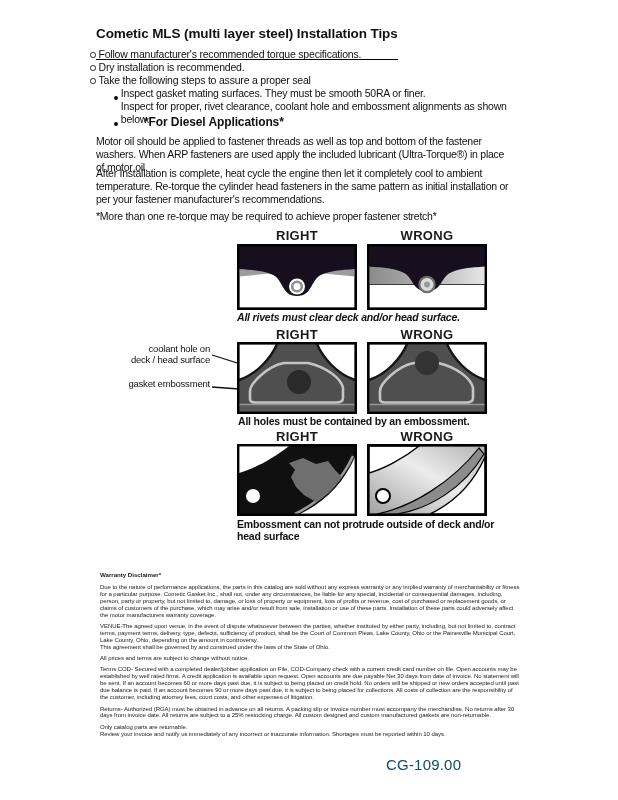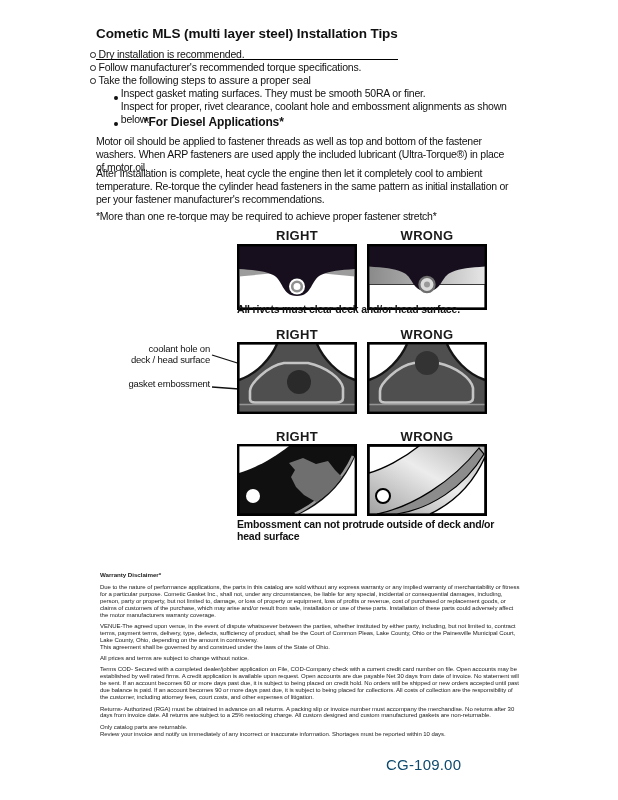--- a/index.html
+++ b/index.html
@@ -42,25 +42,25 @@
 </head>
 <body>
 
 <div class="page">
 
   <h1 class="abs title">Cometic MLS (multi layer steel) Installation Tips</h1>
 
   <div class="abs tips">
     <div class="tip-row">
       <span class="cbullet"></span>
-      <span>Dry installation is recommended.</span>
+      <span>Follow manufacturer's recommended torque specifications.</span>
     </div>
     <div class="tip-row">
       <span class="cbullet"></span>
-      <span>Follow manufacturer's recommended torque specifications.</span>
+      <span>Dry installation is recommended.</span>
     </div>
     <div class="tip-row">
       <span class="cbullet"></span>
       <span>Take the following steps to assure a proper seal</span>
     </div>
     <div class="tip-row sub">
       <span class="dbullet"></span>
       <span>Inspect gasket mating surfaces.  They must be smooth 50RA or finer.</span>
     </div>
     <div class="tip-row sub">
@@ -97,21 +97,21 @@
     </defs>
     <rect x="1.2" y="1.2" width="117.6" height="63.6" fill="#ffffff" stroke="#000" stroke-width="2.4"></rect>
     <rect x="2" y="20" width="116" height="20.5" fill="url(#gdeck)"></rect>
     <line x1="2" y1="40.5" x2="118" y2="40.5" stroke="#3a3a3a" stroke-width="1.2"></line>
     <path d="M2,2 H118 V22.5 C103,23.5 93,24.5 85,28 C73,32.5 76,47 60,47 C44,47 47,32.5 35,28 C27,24.5 17,23.5 2,22.5 Z" fill="#170f1d"></path>
     <circle cx="60" cy="40.5" r="7.6" fill="#dcdcdc" stroke="#6e6e6e" stroke-width="2.2"></circle>
     <circle cx="60" cy="40.5" r="3" fill="#9a9a9a"></circle>
     <rect x="1.2" y="1.2" width="117.6" height="63.6" fill="none" stroke="#000" stroke-width="2.4"></rect>
   </svg>
 
-  <div class="abs fcaption" style="left:237px;top:304px;width:290px;">All rivets must clear deck and/or head surface.</div>
+  <div class="abs fcaption" style="left:237px;top:312px;width:290px;font-style:italic;">All rivets must clear deck and/or head surface.</div>
 
   <div class="abs flabel" style="left:237px;top:327px;">RIGHT</div>
   <div class="abs flabel" style="left:367px;top:327px;">WRONG</div>
 
   <div class="abs callout" style="left:98px;top:344px;">
     <div>coolant hole on</div>
     <div>deck / head surface</div>
   </div>
   <div class="abs callout" style="left:98px;top:379px;">gasket embossment</div>
 
@@ -137,20 +137,21 @@
     <path d="M2,70 V38 C20,32 34,16 40,2 H80 C86,16 100,32 118,38 V70 Z" fill="#4f4f4f"></path>
     <path d="M2,38 C20,32 34,16 40,2" stroke="#151515" stroke-width="2.4" fill="none"></path>
     <path d="M80,2 C86,16 100,32 118,38" stroke="#151515" stroke-width="2.4" fill="none"></path>
     <rect x="2" y="62.5" width="116" height="7.5" fill="#585858"></rect>
     <line x1="2" y1="62.5" x2="118" y2="62.5" stroke="#969696" stroke-width="1.6"></line>
     <path d="M13,57 V49 C13,42 30,24 47,21 H71 C89,25 104,36 106,46 V56 C106,59.5 103.5,60.5 99,60.5 H18 C14.5,60.5 13,59.5 13,57 Z" fill="none" stroke="#c4c4c4" stroke-width="2.6" stroke-linejoin="round"></path>
     <circle cx="60" cy="21" r="12" fill="#333333"></circle>
     <rect x="1.2" y="1.2" width="117.6" height="69.6" fill="none" stroke="#000" stroke-width="2.4"></rect>
   </svg>
 
+  <div class="abs fcaption" style="left:238px;top:416px;width:290px;">All holes must be contained by an embossment.</div>
 
   <div class="abs flabel" style="left:237px;top:429px;">RIGHT</div>
   <div class="abs flabel" style="left:367px;top:429px;">WRONG</div>
 
   <svg class="abs panel" style="left:237px;top:444px;" width="120" height="72" viewBox="0 0 120 72">
     <rect x="1.2" y="1.2" width="117.6" height="69.6" fill="#101010" stroke="#000" stroke-width="2.4"></rect>
     <path d="M2,2 H52 C36,15 16,25 2,29 Z" fill="#ffffff"></path>
     <path d="M118,13 V70 H63 C88,58 106,40 118,13 Z" fill="#ffffff"></path>
     <path d="M58,70 C86,56 104,38 116,12" stroke="#9a9a9a" stroke-width="2.6" fill="none"></path>
     <path d="M52,19 L66,14 L79,20 L91,17 L98,26 L105,33 C97,45 88,53 79,58 L67,51 L59,43 L54,33 L58,26 Z" fill="#6f6f6f"></path>

